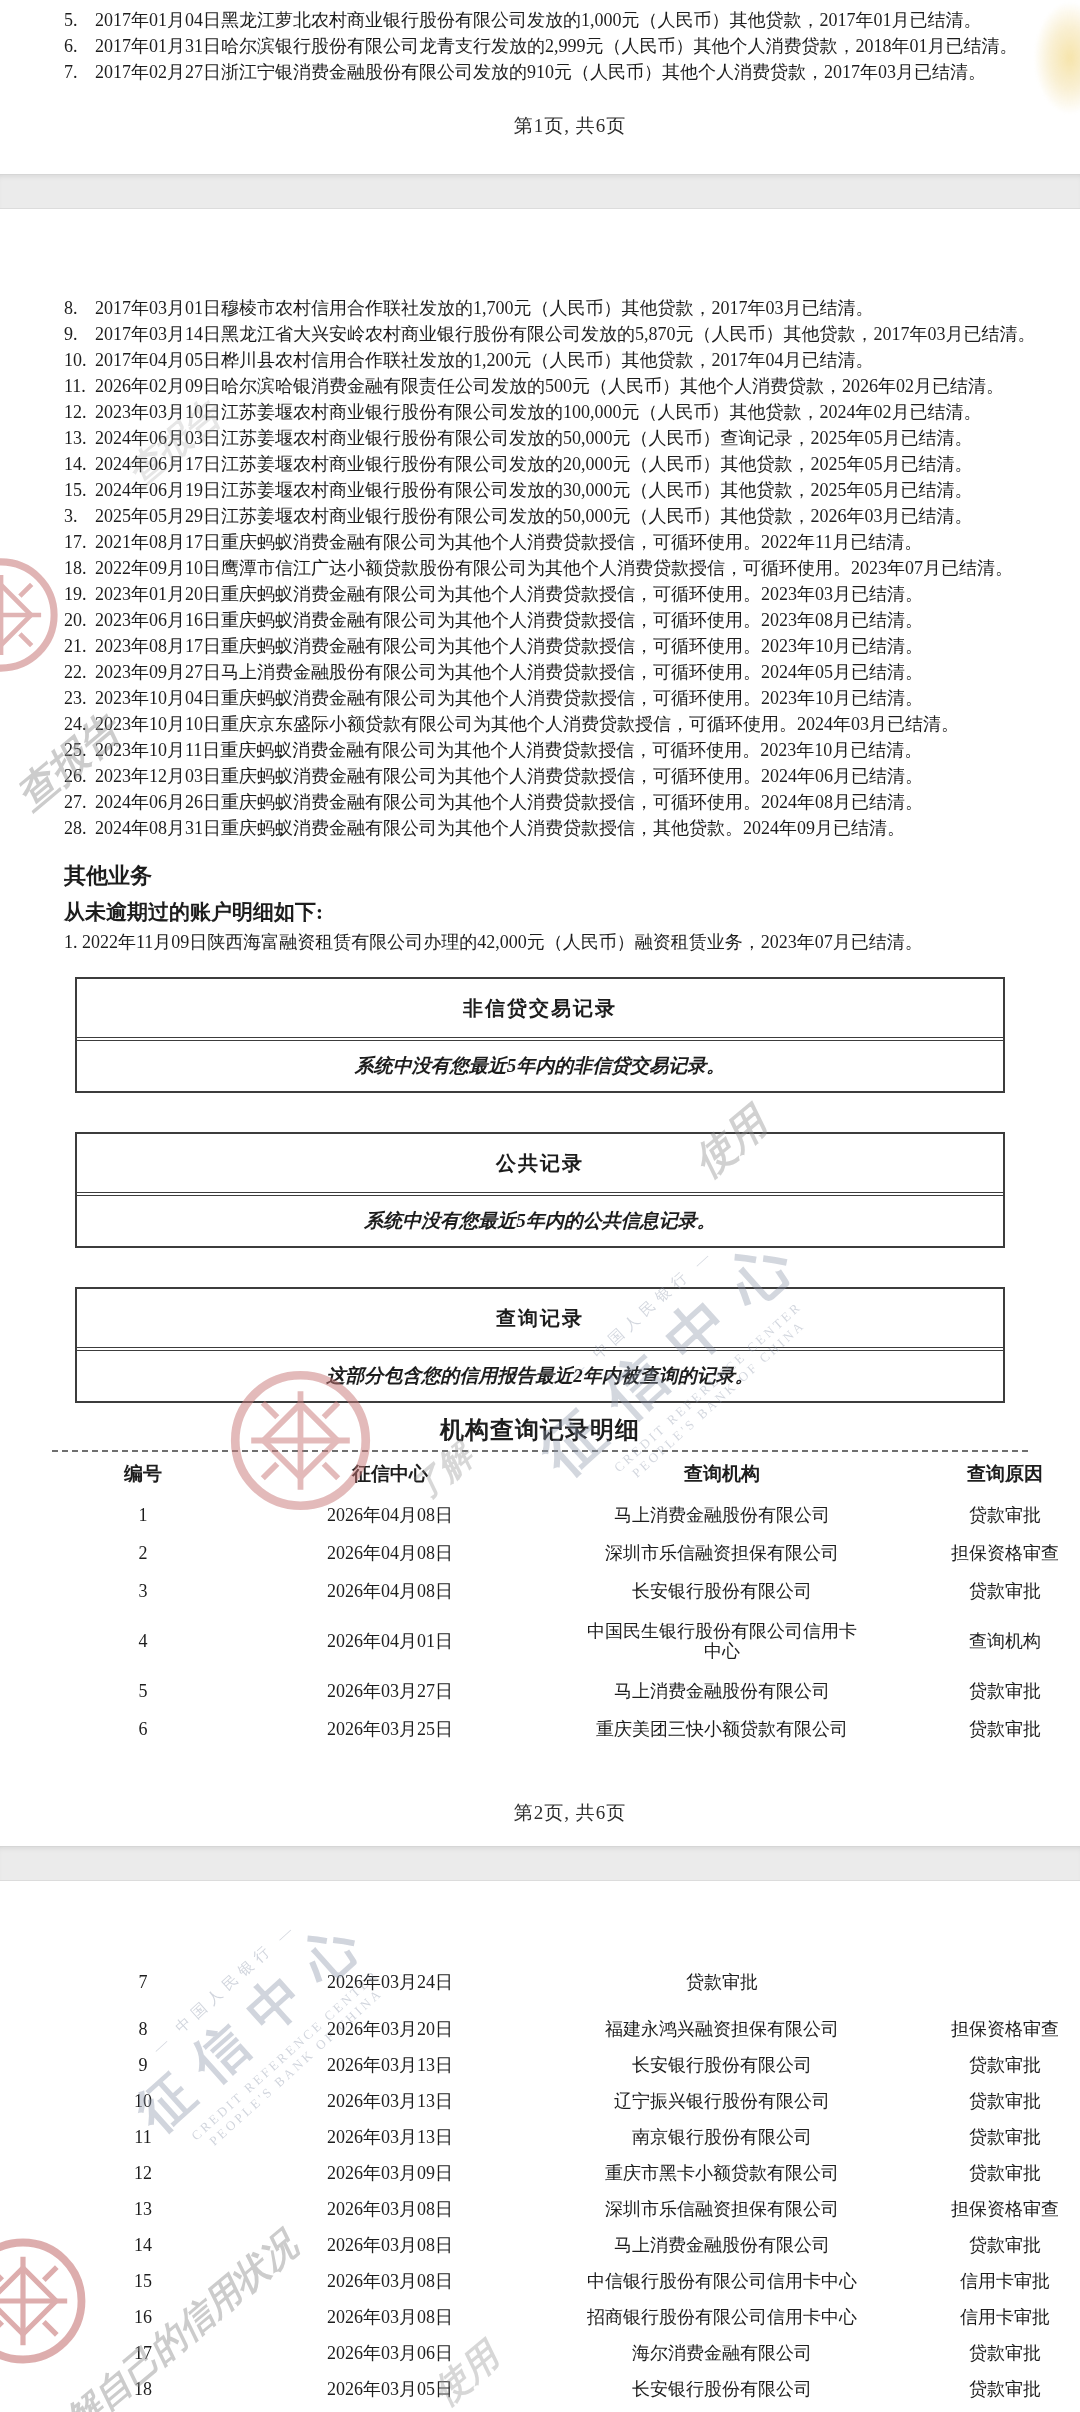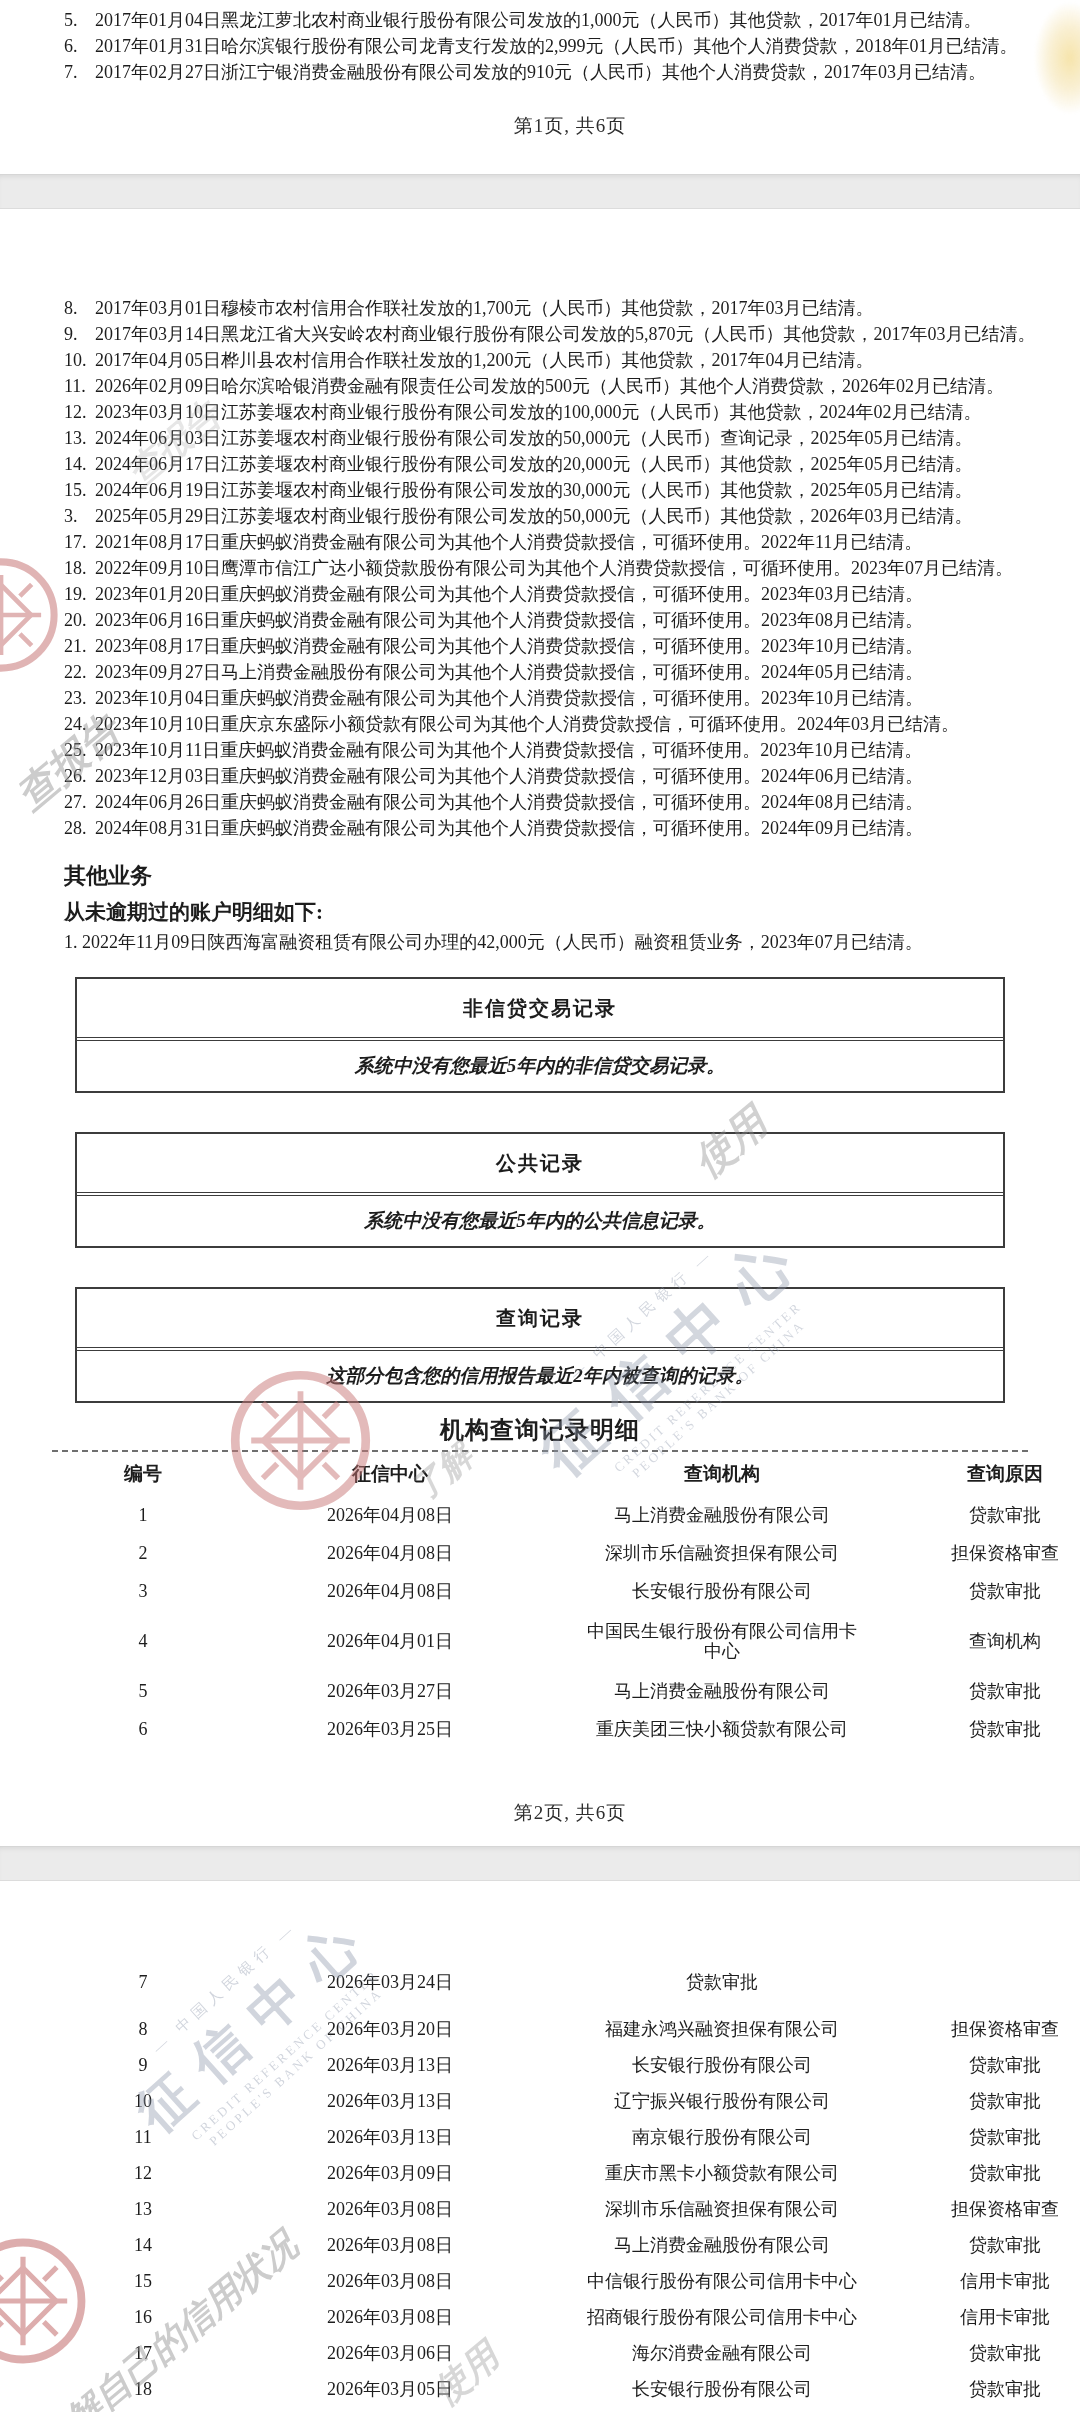--- a/index.html
+++ b/index.html
@@ -189,21 +189,21 @@
         <span class="txt">2023年12月03日重庆蚂蚁消费金融有限公司为其他个人消费贷款授信，可循环使用。2024年06月已结清。</span>
       </div>
 
       <div class="loan-item">
         <span class="num">27.</span>
         <span class="txt">2024年06月26日重庆蚂蚁消费金融有限公司为其他个人消费贷款授信，可循环使用。2024年08月已结清。</span>
       </div>
 
       <div class="loan-item">
         <span class="num">28.</span>
-        <span class="txt">2024年08月31日重庆蚂蚁消费金融有限公司为其他个人消费贷款授信，可循环使用。2024年09月已结清。</span>
+        <span class="txt">2024年08月31日重庆蚂蚁消费金融有限公司为其他个人消费贷款授信，其他贷款。2024年09月已结清。</span>
       </div>
     </div>
 
   <div class="sec-title">其他业务</div>
   <div class="sec-sub">从未逾期过的账户明细如下:</div>
   <div class="ob-list">
 
       <div class="ob-item">1. 2022年11月09日陕西海富融资租赁有限公司办理的42,000元（人民币）融资租赁业务，2023年07月已结清。</div>
     </div>
 

